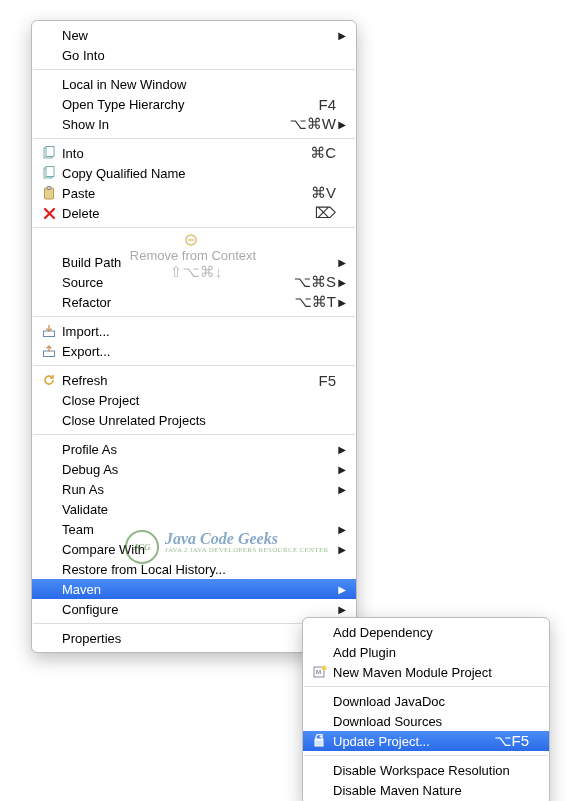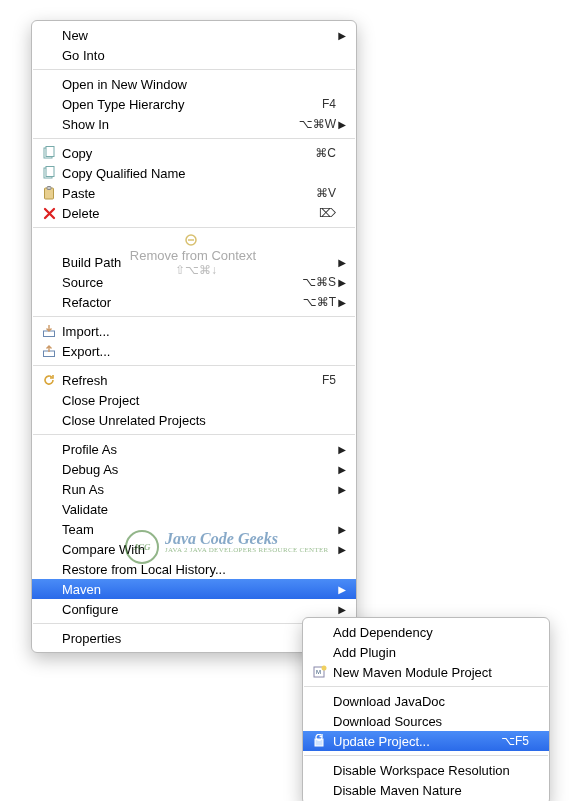--- a/index.html
+++ b/index.html
@@ -37,21 +37,21 @@
   justify-content: center;
   margin-right: 4px;
   flex-shrink: 0;
 }
 .item .label {
   flex: 1;
   white-space: nowrap;
 }
 .item .shortcut {
   color: #333;
-  font-size: 12px;
+  font-size: 15px;
   margin-left: 6px;
 }
 .item .arrow {
   width: 10px;
   text-align: right;
   font-size: 10px;
   color: #222;
 }
 .item.selected {
   background: linear-gradient(#4a8cf7, #2a6ae9);
@@ -112,21 +112,21 @@
       <span class="arrow">▶</span>
     </div>
     <div class="item">
       <span class="icon"></span>
       <span class="label">Go Into</span>
       <span class="arrow"></span>
     </div>
     <div class="sep"></div>
     <div class="item">
       <span class="icon"></span>
-      <span class="label">Open in New Window</span>
+      <span class="label">Local in New Window</span>
       <span class="arrow"></span>
     </div>
     <div class="item">
       <span class="icon"></span>
       <span class="label">Open Type Hierarchy</span>
       <span class="shortcut">F4</span>
       <span class="arrow"></span>
     </div>
     <div class="item">
       <span class="icon"></span>
@@ -135,21 +135,21 @@
       <span class="arrow">▶</span>
     </div>
     <div class="sep"></div>
     <div class="item">
       <span class="icon">
         <svg width="14" height="14" viewBox="0 0 14 14">
           <rect x="2" y="2" width="8" height="10" fill="#fff" stroke="#7aa" stroke-width="1"></rect>
           <rect x="4" y="0.5" width="8" height="10" fill="#fff" stroke="#7aa" stroke-width="1"></rect>
         </svg>
       </span>
-      <span class="label">Copy</span>
+      <span class="label">Into</span>
       <span class="shortcut">⌘C</span>
       <span class="arrow"></span>
     </div>
     <div class="item">
       <span class="icon">
         <svg width="14" height="14" viewBox="0 0 14 14">
           <rect x="2" y="2" width="8" height="10" fill="#fff" stroke="#7aa" stroke-width="1"></rect>
           <rect x="4" y="0.5" width="8" height="10" fill="#fff" stroke="#7aa" stroke-width="1"></rect>
         </svg>
       </span>

